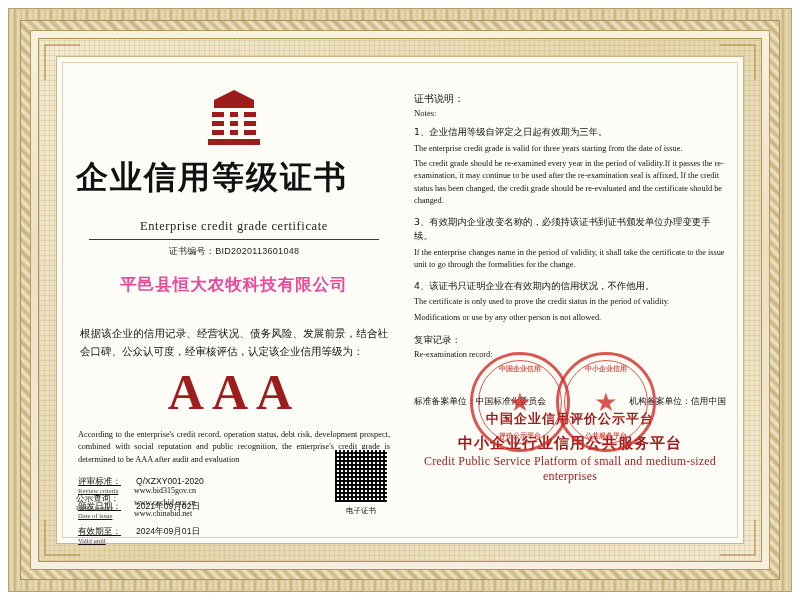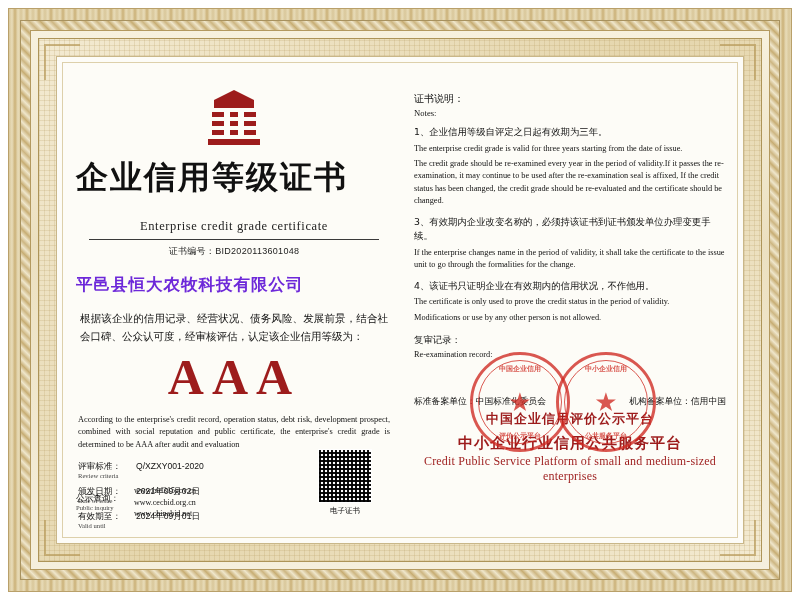--- a/index.html
+++ b/index.html
@@ -82,43 +82,43 @@
     text-align:center;font-size:12.5px;color:#222;letter-spacing:.6px;margin-top:19px;
     font-family:"Liberation Serif",serif;
   }
   .title-rule{
     width:92%;height:1px;background:#3a3a3a;margin:5px auto 0 auto;
   }
   .cert-no{
     text-align:center;font-size:9px;color:#222;margin-top:5px;letter-spacing:.3px;
   }
   .company{
-    text-align:left;font-size:16.5px;color:#6d28d9;font-weight:bold;margin-top:16px;
+    text-align:center;font-size:16.5px;color:#ec4899;font-weight:bold;margin-top:16px;
     letter-spacing:1px;font-family:Liberation Serif, serif;
   }
   .desc-cn{
-    font-size:10.5px;color:#111;line-height:1.75;margin-top:13px;text-align:justify;
+    font-size:10.5px;color:#111;line-height:1.75;margin-top:28px;text-align:justify;
     padding:0 4px;font-family:"DejaVu Sans","Liberation Sans",sans-serif;
   }
   .grade{
     text-align:center;color:#9d1c1c;font-size:50px;font-weight:bold;
     letter-spacing:8px;margin-top:6px;line-height:1;
     font-family:"Liberation Serif",serif;
   }
   .desc-en{
     font-size:8.3px;color:#111;line-height:1.5;margin-top:12px;text-align:justify;
     padding:0 2px;font-family:"Liberation Serif",serif;
   }
   .meta{margin-top:10px;padding-left:2px;}
   .meta-row{display:flex;align-items:flex-start;margin-bottom:6px;}
-  .meta-label{width:58px;flex:none;font-size:8.6px;color:#111;line-height:1.25;}
+  .meta-label{width:58px;flex:none;font-size:8.6px;color:#111;line-height:1.25;text-decoration:underline;}
   .meta-label .en{display:block;font-size:6.6px;color:#444;font-family:"Liberation Serif",serif;}
   .meta-val{font-size:8.6px;color:#111;padding-top:0px;}
 
-  .qr-wrap{position:absolute;right:24px;bottom:14px;text-align:center;width:62px;}
+  .qr-wrap{position:absolute;right:8px;bottom:14px;text-align:center;width:62px;}
   .qr{
     width:52px;height:52px;margin:0 auto;
     background:
       repeating-linear-gradient(0deg,#111 0 2px,#fff 2px 4px),
       repeating-linear-gradient(90deg,#111 0 2px,#fff 2px 4px);
     background-blend-mode:multiply;
     border:1px solid #fff;
   }
   .qr-cap{font-size:7.5px;color:#111;margin-top:3px;}
 
@@ -208,21 +208,21 @@
       <div class="cert-no">
         <span>证书编号：</span><span>BID2020113601048</span>
       </div>
 
       <div class="company">平邑县恒大农牧科技有限公司</div>
 
       <div class="desc-cn">根据该企业的信用记录、经营状况、债务风险、发展前景，结合社会口碑、公众认可度，经审核评估，认定该企业信用等级为：</div>
 
       <div class="grade">AAA</div>
 
-      <div class="desc-en">According to the enterprise's credit record, operation status, debt risk, development prospect, combined with social reputation and public certificate, the enterprise's credit grade is determined to be AAA after audit and evaluation</div>
+      <div class="desc-en">According to the enterprise's credit record, operation status, debt risk, development prospect, combined with social reputation and public recognition, the enterprise's credit grade is determined to be AAA after audit and evaluation</div>
 
       <div class="meta">
         <div class="meta-row">
           <div class="meta-label">
             <span>评审标准：</span>
             <span class="en">Review criteria</span>
           </div>
           <div class="meta-val">Q/XZXY001-2020</div>
         </div>
         <div class="meta-row">

